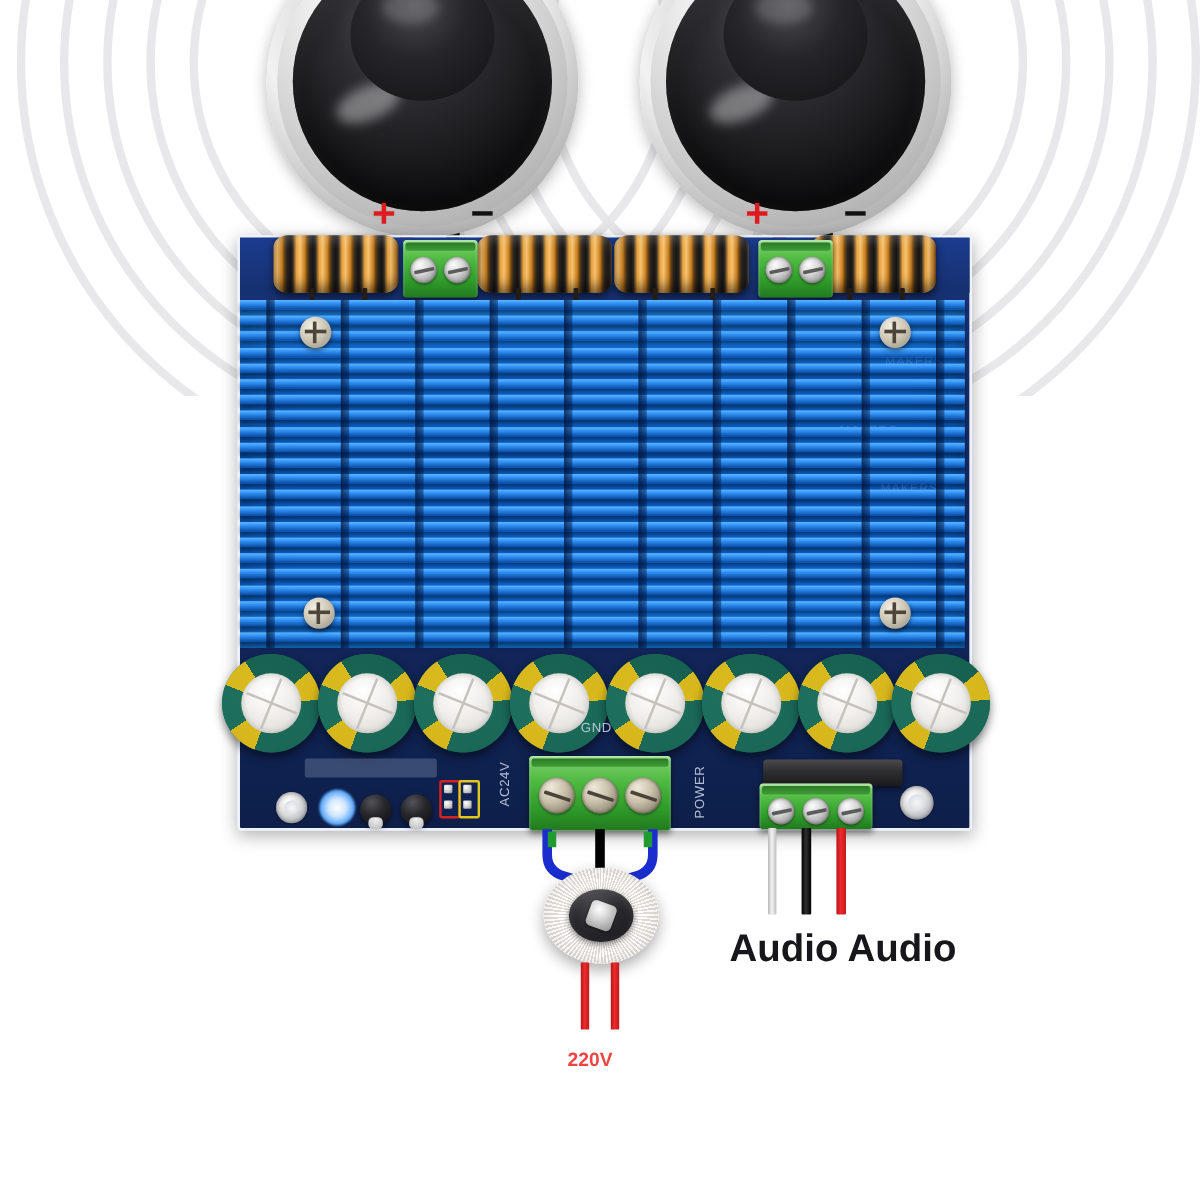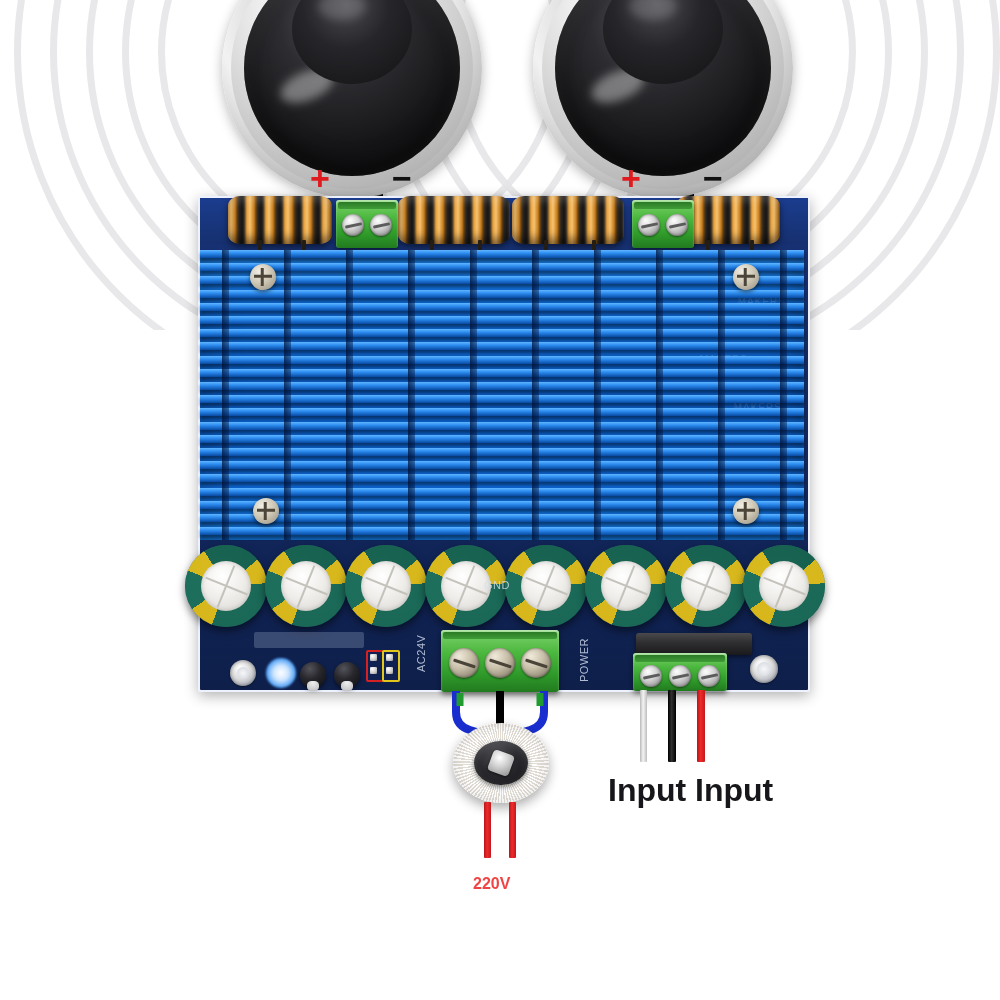--- a/index.html
+++ b/index.html
@@ -304,21 +304,21 @@
   <div class="jumper jp-red" style="left:366px;top:650px;width:14px;height:28px;">
     <div class="jp-pin" style="left:2px;top:2px;"></div>
     <div class="jp-pin" style="left:2px;top:15px;"></div>
   </div>
   <div class="jumper jp-yellow" style="left:382px;top:650px;width:14px;height:28px;">
     <div class="jp-pin" style="left:2px;top:2px;"></div>
     <div class="jp-pin" style="left:2px;top:15px;"></div>
   </div>
 
   <div class="silk silk-rot" style="left:415px;top:672px;">AC24V</div>
-  <div class="silk" style="left:484px;top:579px;">GND</div>
+  <div class="silk" style="left:484px;top:601px;">GND</div>
   <div class="silk silk-rot" style="left:578px;top:682px;">POWER</div>
 
   <div class="term" style="left:441px;top:630px;width:118px;height:62px;">
     <div class="lip"></div>
     <div class="screw screw-big" style="left:8px;top:18px;width:30px;height:30px;"></div>
     <div class="screw screw-big" style="left:44px;top:18px;width:30px;height:30px;"></div>
     <div class="screw screw-big" style="left:80px;top:18px;width:30px;height:30px;"></div>
   </div>
 
   <div class="darkchip" style="left:636px;top:633px;width:116px;height:22px;"></div>
@@ -343,16 +343,16 @@
   </svg>
 
   <div class="toroid" style="left:453px;top:723px;width:96px;height:80px;">
     <div class="hub"></div>
     <div class="bolt"></div>
   </div>
 
   <div class="wire wire-red" style="left:484px;top:802px;width:7px;height:56px;"></div>
   <div class="wire wire-red" style="left:509px;top:802px;width:7px;height:56px;"></div>
 
-  <div class="label-audio" style="left:608px;top:772px;font-size:32px;">Input Input</div>
+  <div class="label-audio" style="left:608px;top:772px;font-size:32px;">Audio Audio</div>
   <div class="label-220" style="left:473px;top:875px;font-size:16px;">220V</div>
 
 </div>
 
 </body></html>

